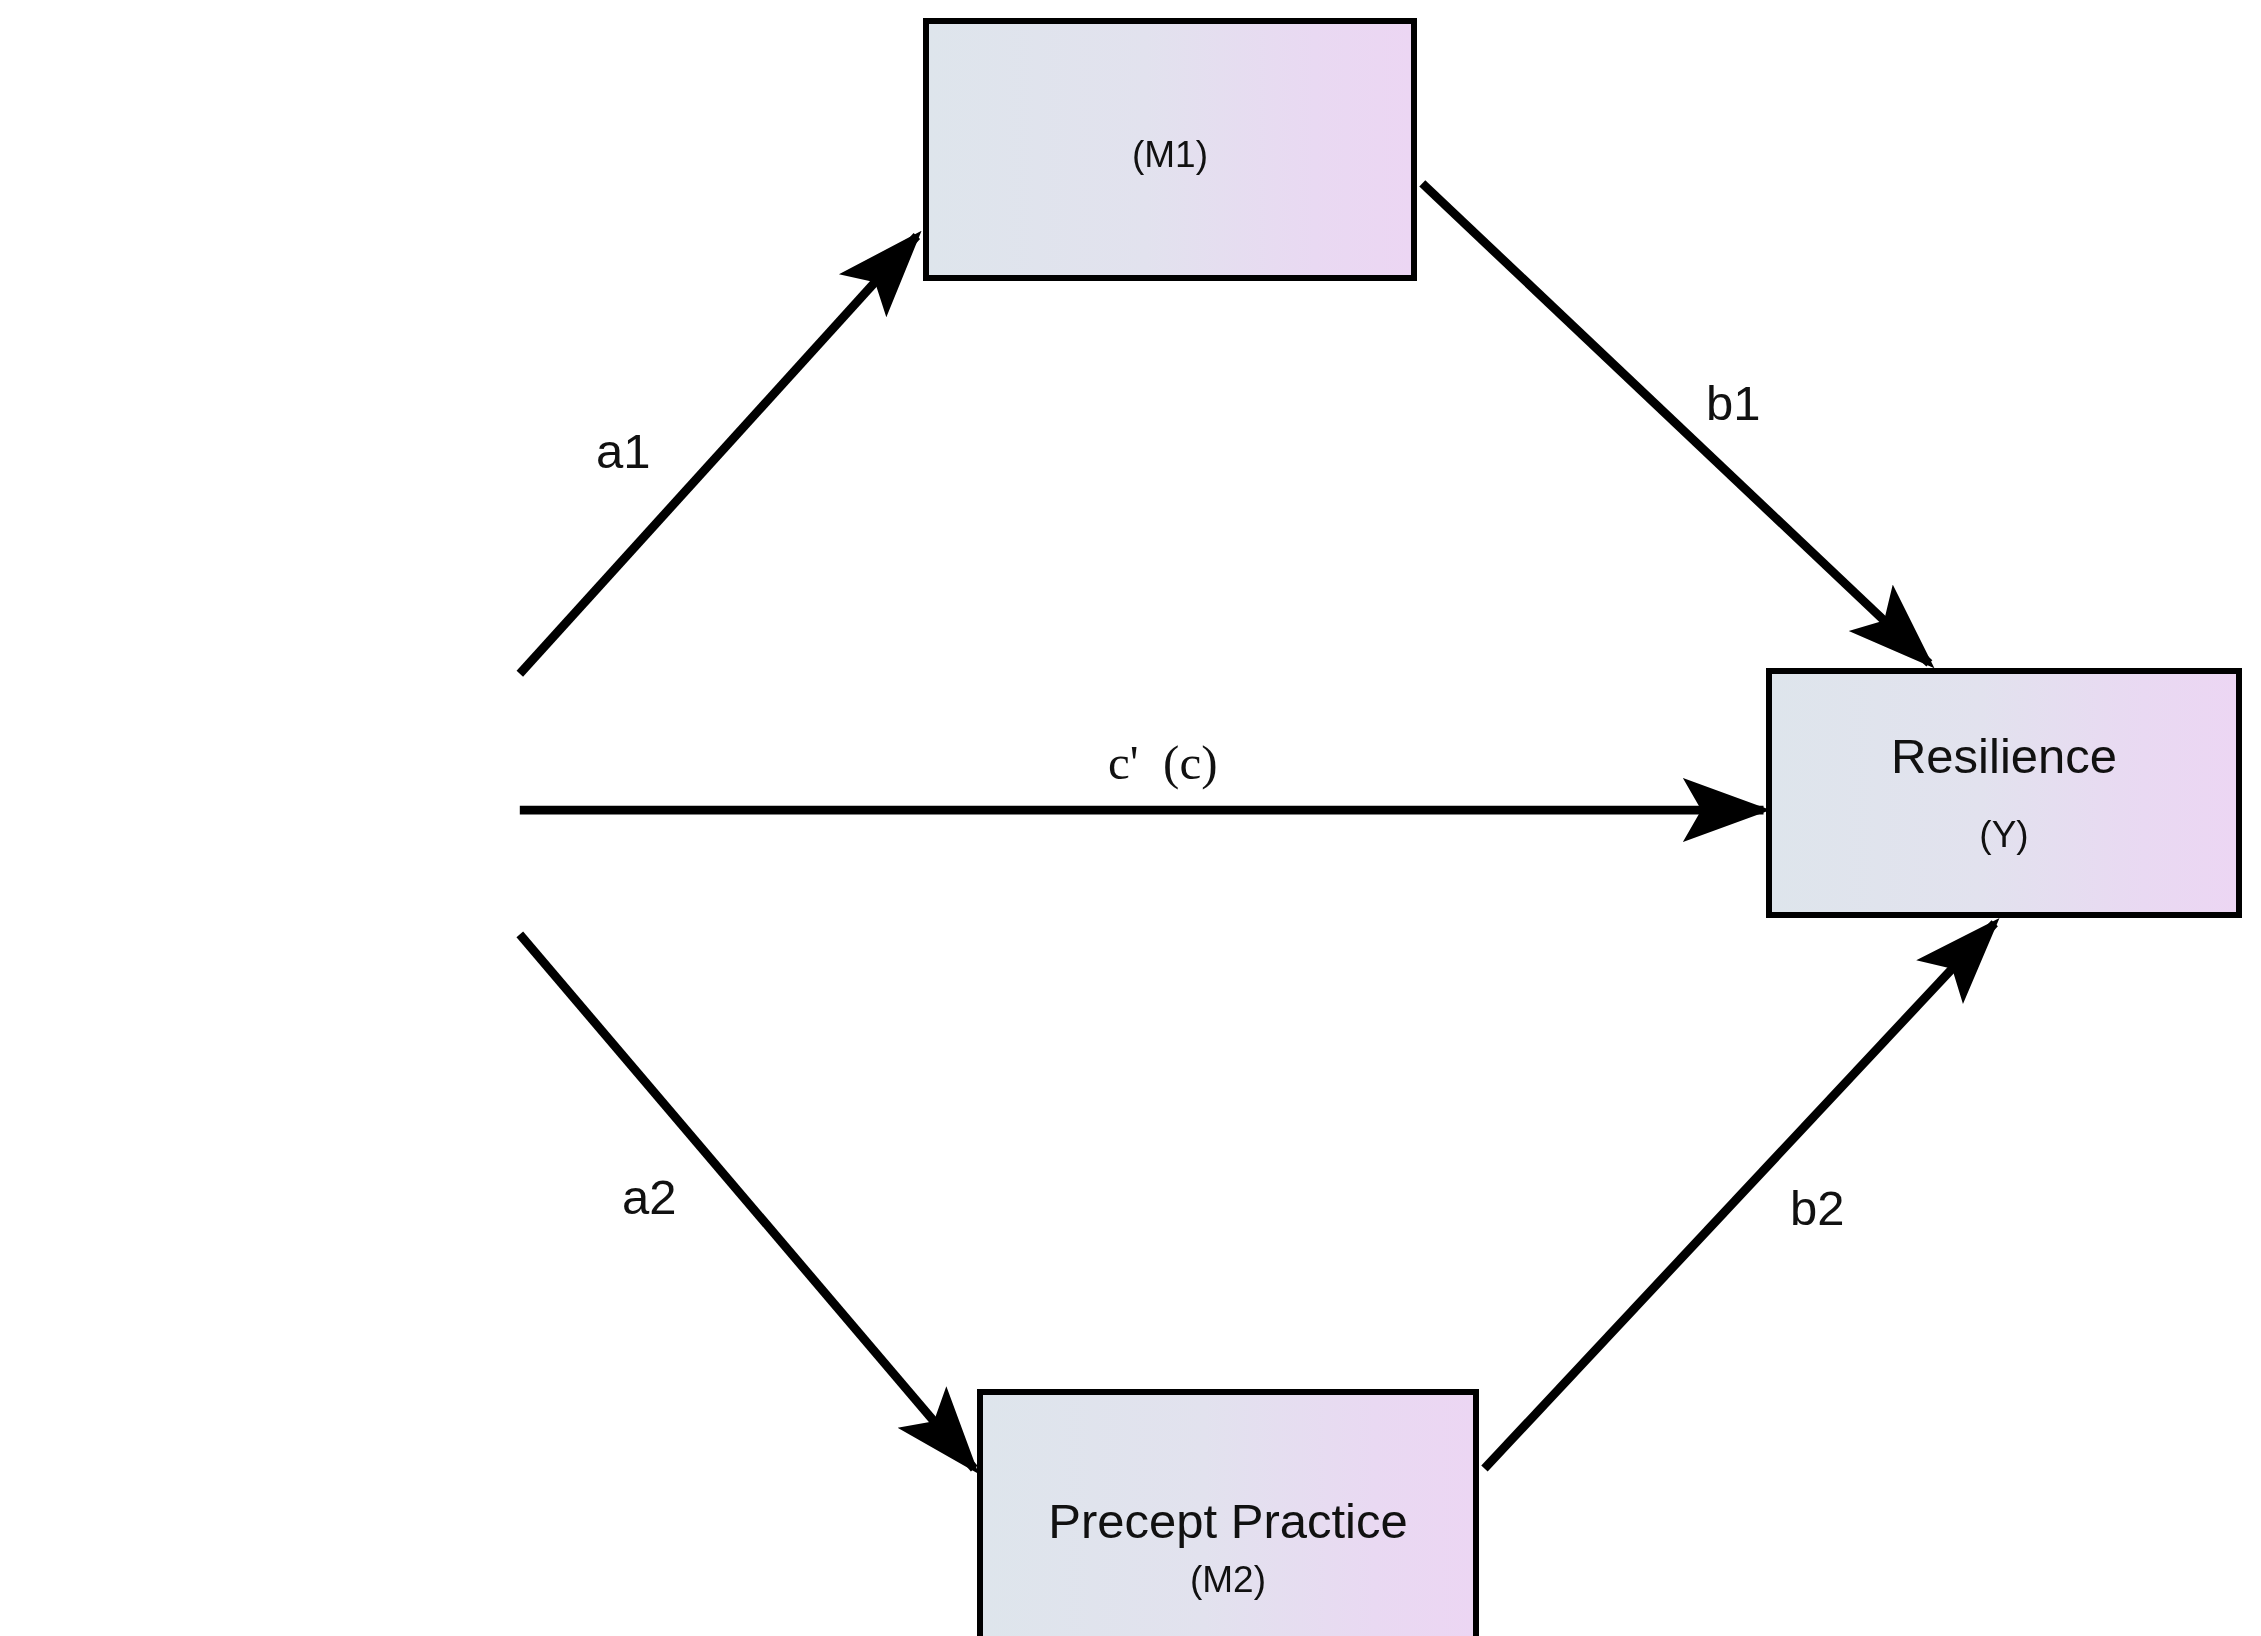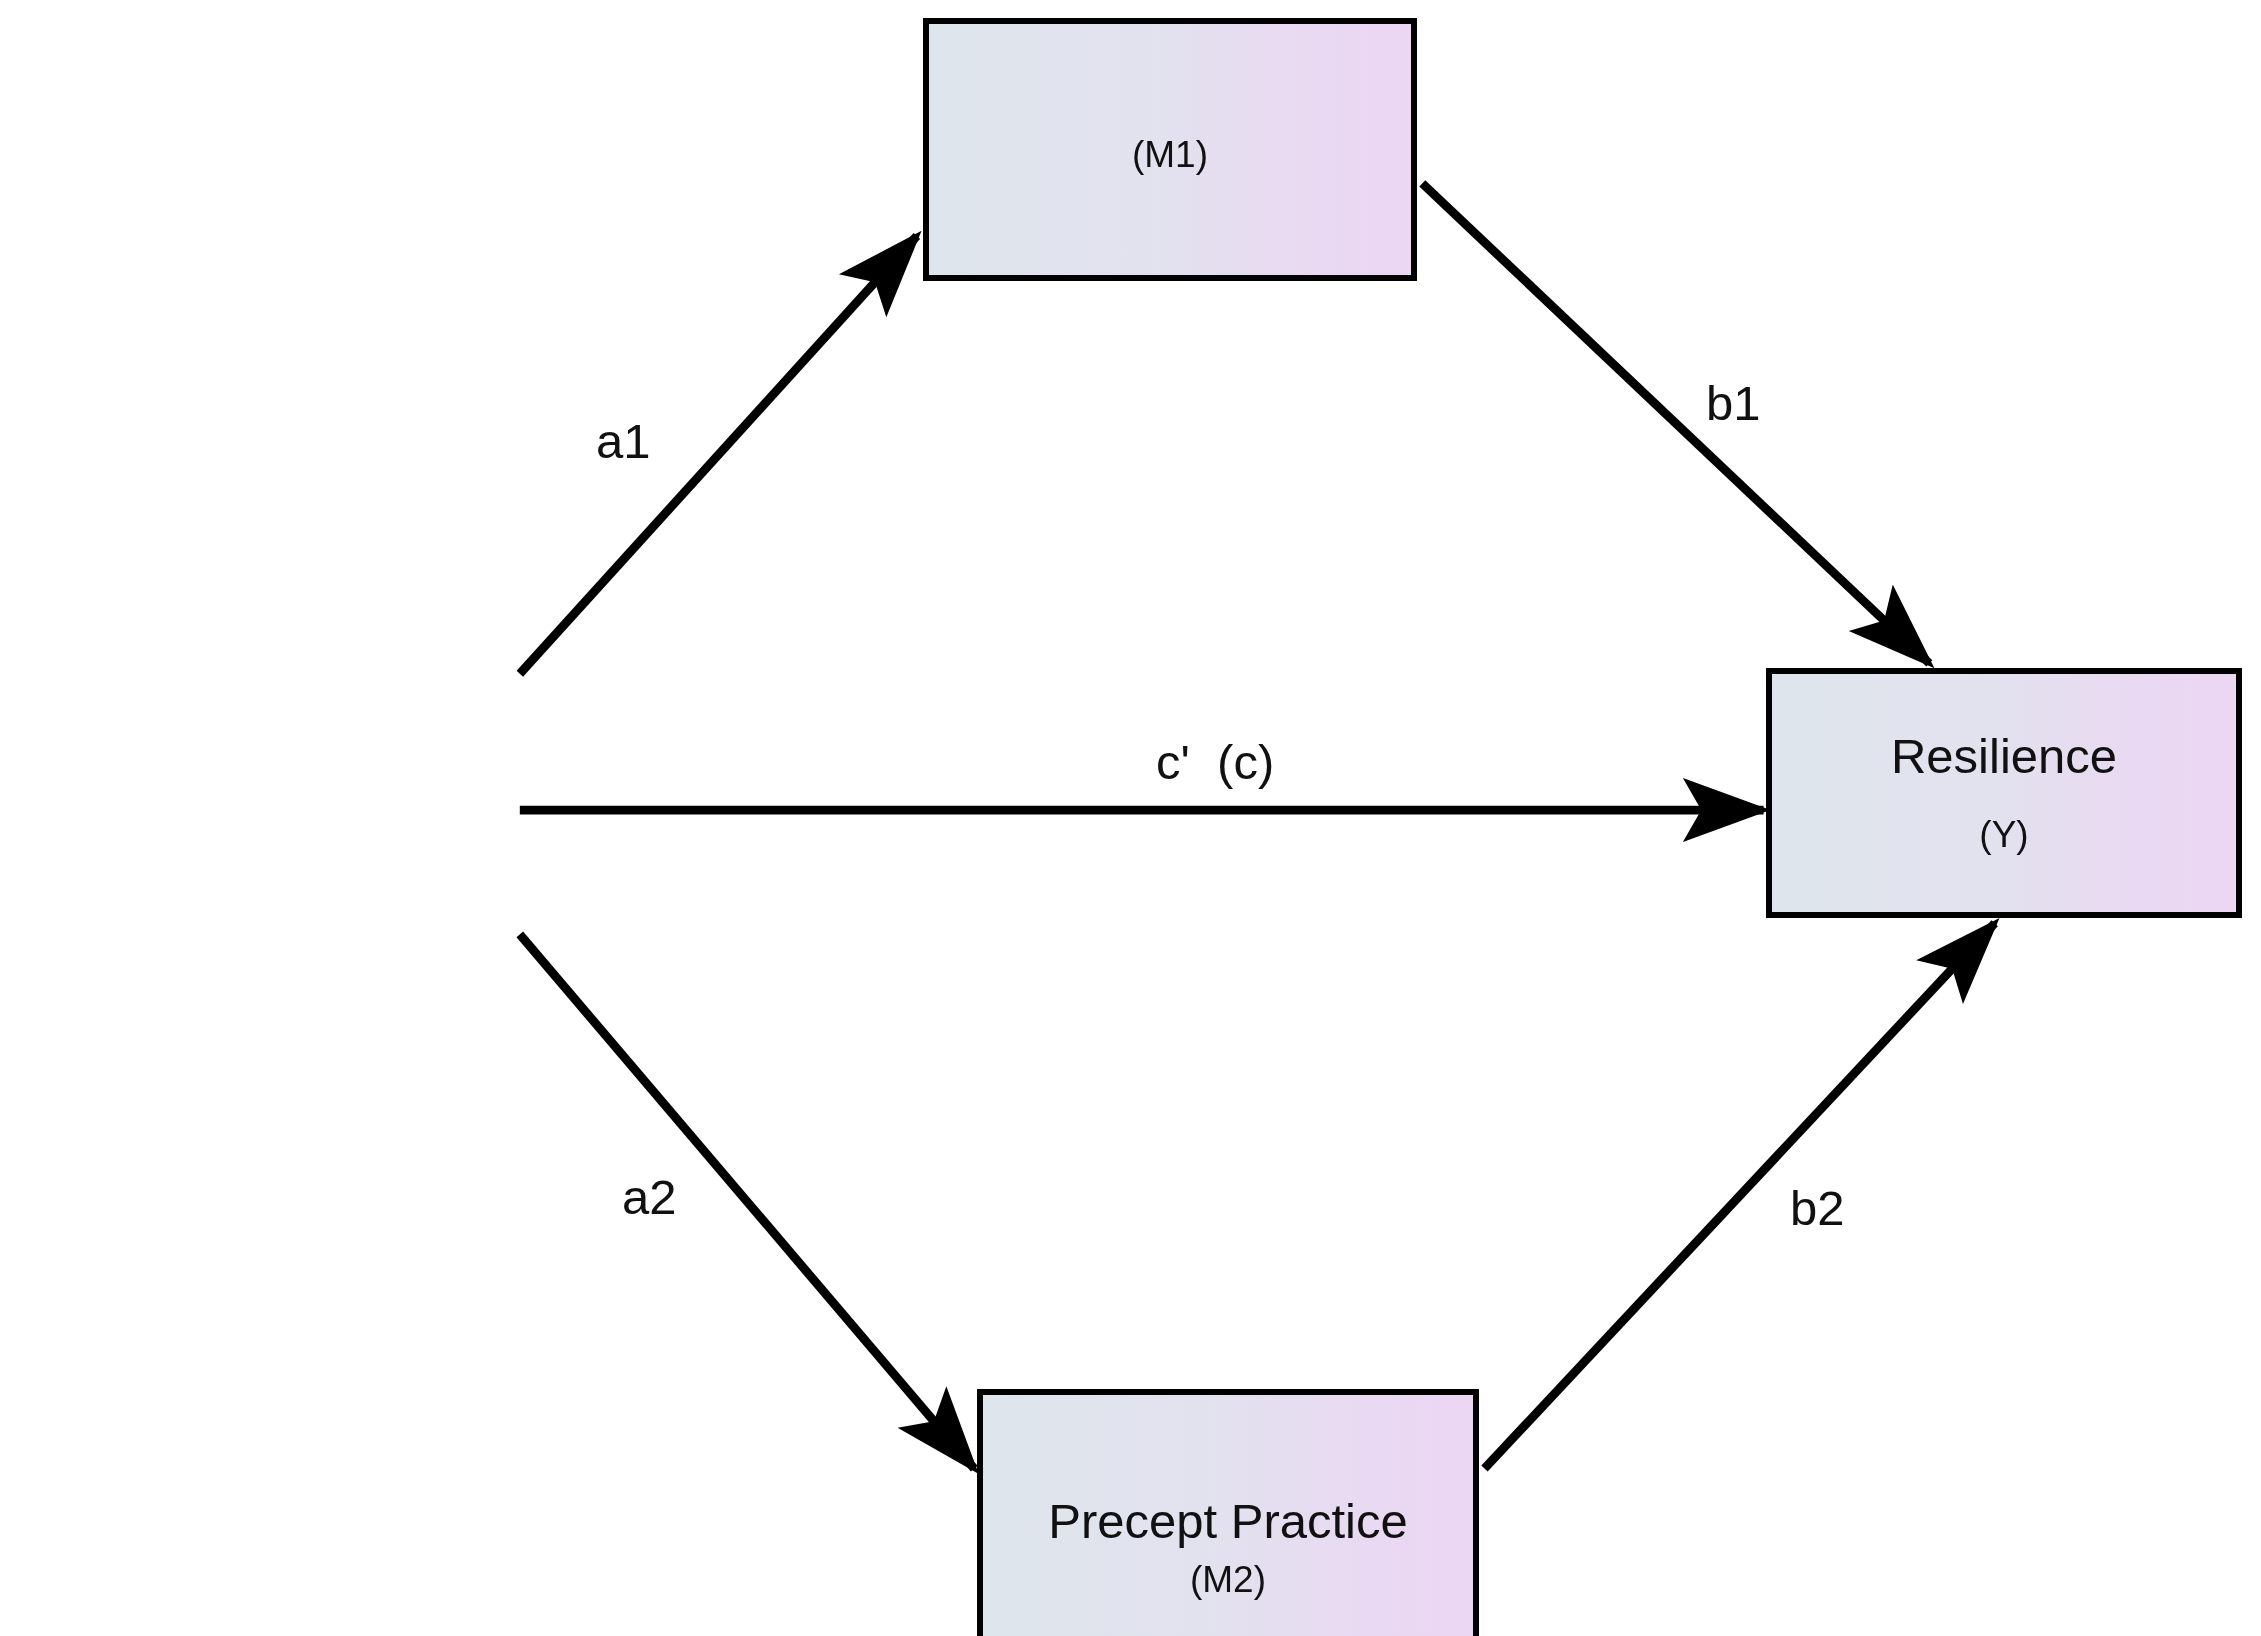--- a/index.html
+++ b/index.html
@@ -88,24 +88,24 @@
   <div class="node" style="left:977px; top:1355px; width:502px; height:318px;margin-top:34px;">
     <div class="node-title">Precept Practice</div>
     <div class="node-sub">(M2)</div>
   </div>
 
   <div class="node" style="left:1766px; top:668px; width:476px; height:250px;gap:20px;">
     <div class="node-title">Resilience</div>
     <div class="node-sub">(Y)</div>
   </div>
 
-  <div class="path-label" style="left:596px; top:413px;">a1</div>
+  <div class="path-label" style="left:596px; top:423px;">a1</div>
 
   <div class="path-label" style="left:1706px; top:375px;text-align:center;">b1</div>
 
-  <div class="path-label" style="left:1156px; top:734px;">c'  (c)</div>
+  <div class="path-label" style="left:1108px; top:734px;font-family:Liberation Serif, serif;">c'  (c)</div>
 
   <div class="path-label" style="left:622px; top:1169px;">a2</div>
 
   <div class="path-label" style="left:1790px; top:1180px;">b2</div>
 
 </div>
 
 
 </body></html>

